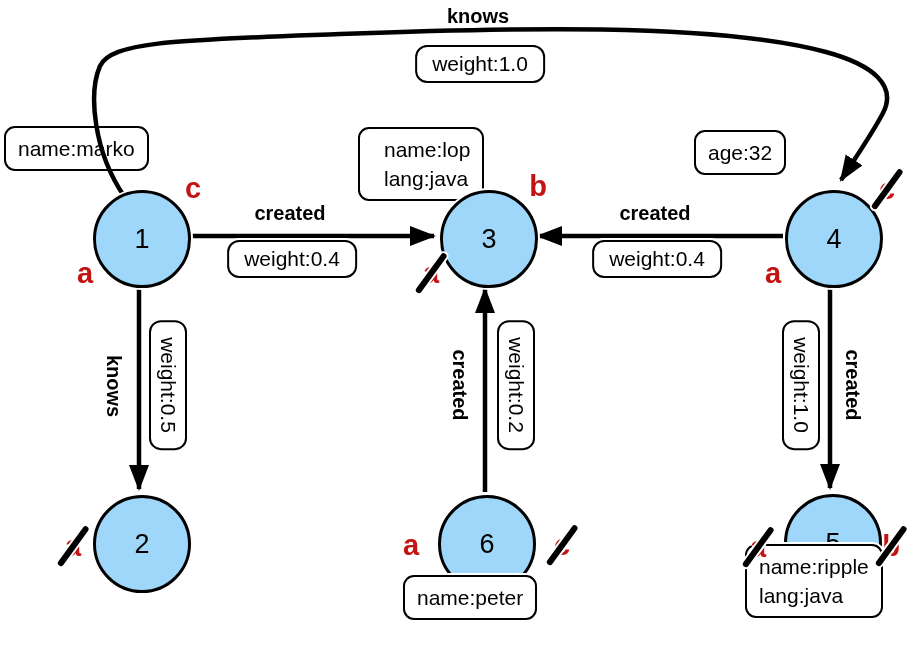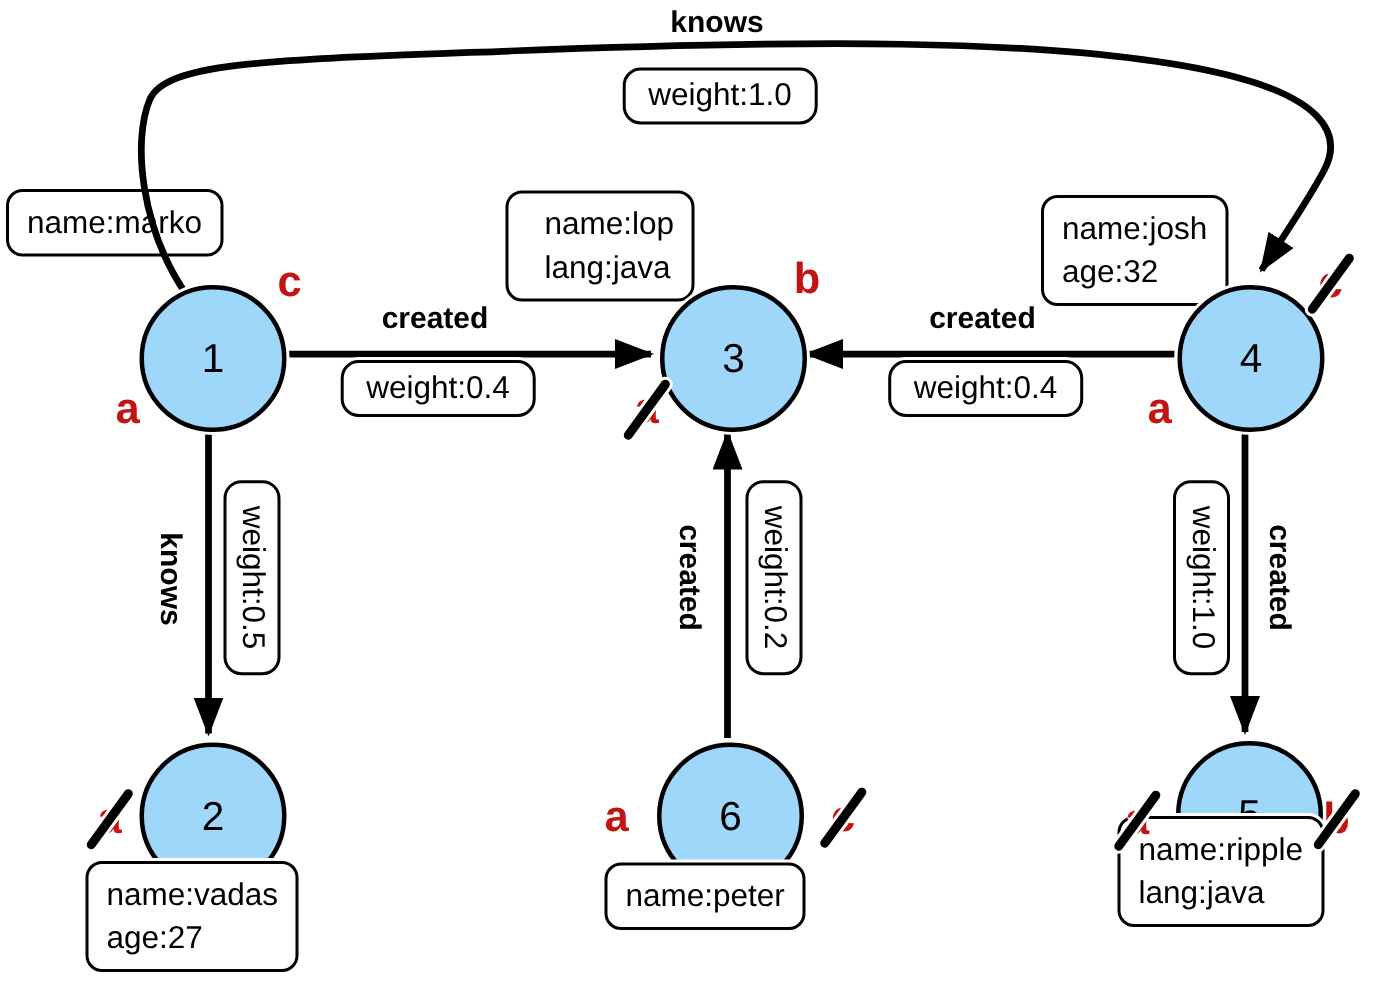--- a/index.html
+++ b/index.html
@@ -64,33 +64,28 @@
     <line x1="187" y1="236" x2="434" y2="236" stroke="#000" stroke-width="4.5" marker-end="url(#arrow)"></line>
     <line x1="783" y1="236" x2="538" y2="236" stroke="#000" stroke-width="4.5" marker-end="url(#arrow)"></line>
     <line x1="139" y1="284" x2="139" y2="489" stroke="#000" stroke-width="4.5" marker-end="url(#arrow)"></line>
     <line x1="485" y1="492" x2="485" y2="289" stroke="#000" stroke-width="4.5" marker-end="url(#arrow)"></line>
     <line x1="830" y1="284" x2="830" y2="488" stroke="#000" stroke-width="4.5" marker-end="url(#arrow)"></line>
   </svg>
 
   <div class="propbox" style="left:4px;top:126px;">
     <div>name:marko</div>
   </div>
-  <div class="propbox" style="left:337px;top:127px;padding-left:24px;">
+  <div class="propbox" style="left:358px;top:127px;padding-left:24px;">
     <div>name:lop</div>
     <div>lang:java</div>
   </div>
   <div class="propbox" style="left:694px;top:130px;">
-    <div>name:josh</div>
     <div>age:32</div>
   </div>
 
-  <div class="propbox below" style="left:57px;top:574px;">
-    <div>name:vadas</div>
-    <div>age:27</div>
-  </div>
   <div class="propbox below" style="left:403px;top:575px;">
     <div>name:peter</div>
   </div>
   <div class="propbox below" style="left:745px;top:544px;">
     <div>name:ripple</div>
     <div>lang:java</div>
   </div>
 
   <div class="edgelabel" style="left:478px;top:16px;">knows</div>
   <div class="edgelabel" style="left:290px;top:213px;">created</div>

